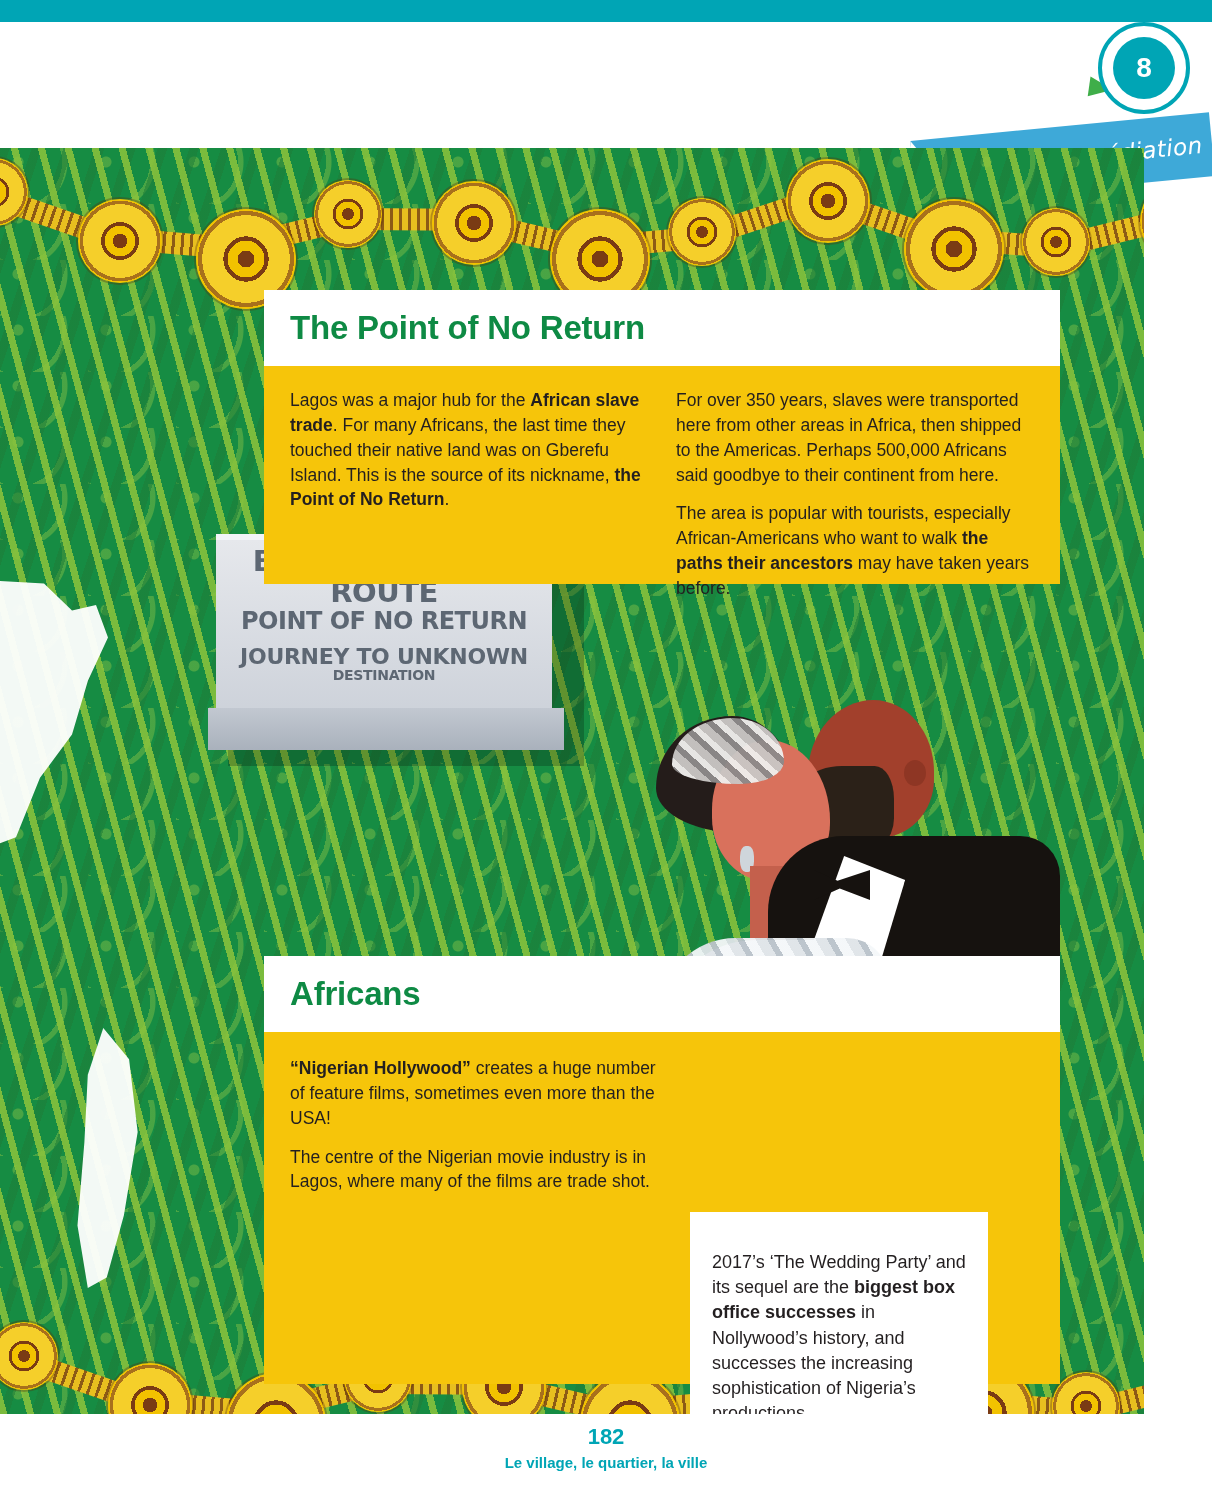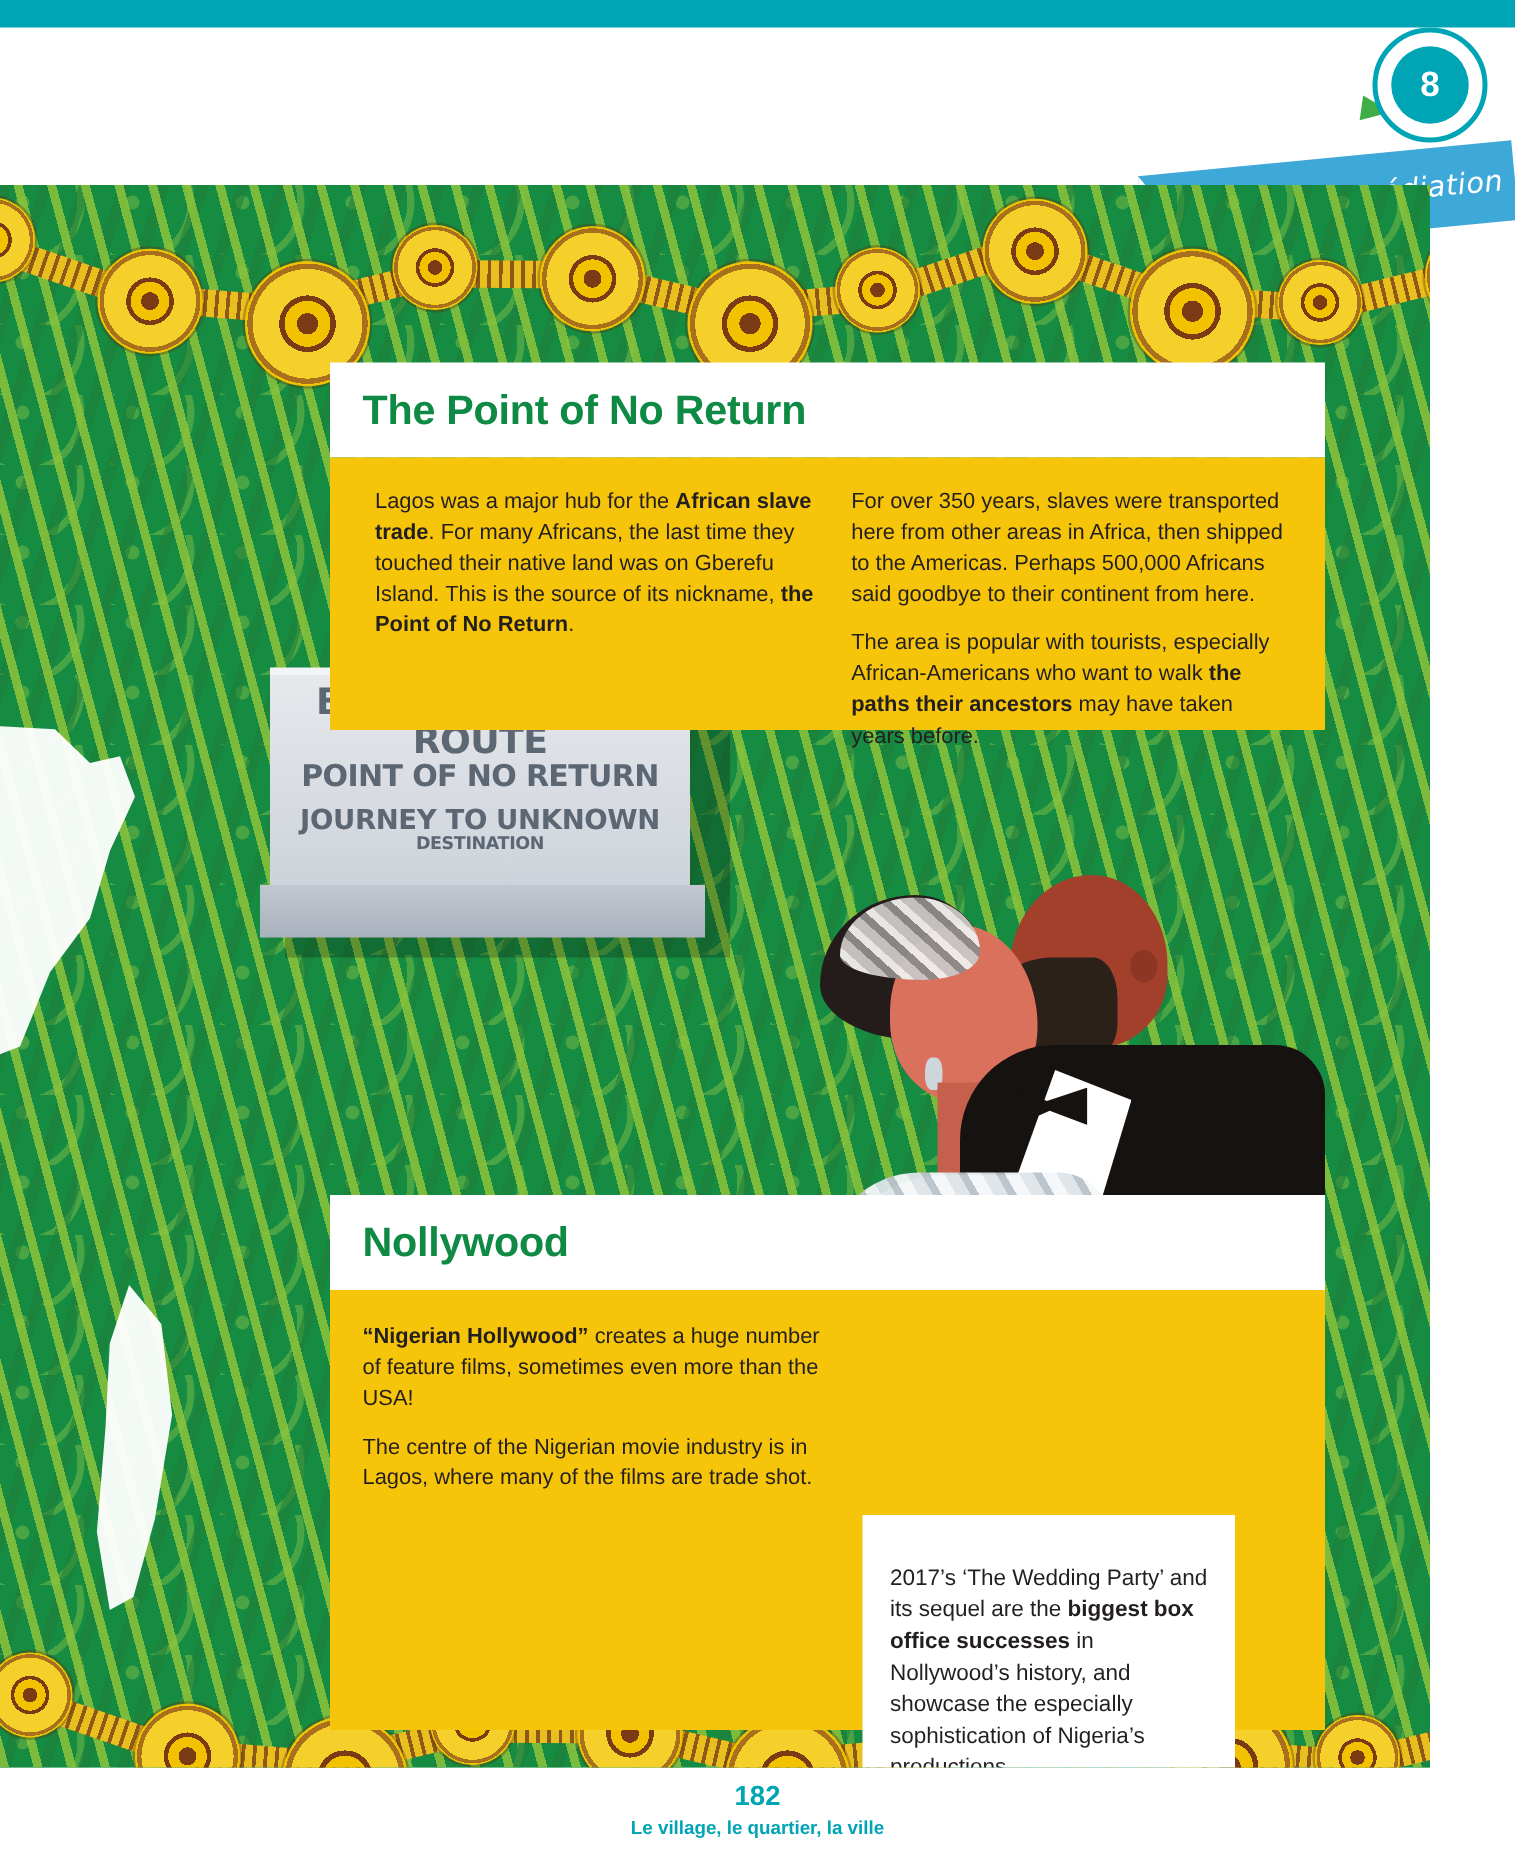--- a/index.html
+++ b/index.html
@@ -169,21 +169,21 @@
   .yellow-block {
     position: absolute;
     background: #f6c50a;
     box-sizing: border-box;
     color: #231f20;
     font-size: 17.5px;
     line-height: 1.42;
   }
   #blk-point {
     left: 264px; top: 218px; width: 796px; height: 218px;
-    padding: 22px 26px 18px 36px;
+    padding: 22px 26px 18px 26px;
   }
   #blk-nolly {
     left: 264px; top: 884px; width: 796px; height: 352px;
     padding: 24px 26px 20px 26px;
   }
   .cols2 {
     display: flex;
     gap: 28px;
   }
   .col { width: 372px; }
@@ -419,31 +419,31 @@
           <p><span>Lagos was a major hub for the </span><b>African slave trade</b><span>. For many Africans, the last time they touched their native land was on Gberefu Island. This is the source of its nickname, </span><b>the Point of No Return</b><span>.</span></p>
         </div>
       <div class="col" id="pnr-right">
           <p><span>For over 350 years, slaves were transported here from other areas in Africa, then shipped to the Americas. Perhaps 500,000 Africans said goodbye to their continent from here.</span></p>
           <p><span>The area is popular with tourists, especially African-Americans who want to walk </span><b>the paths their ancestors</b><span> may have taken years before.</span></p>
         </div>
     </div>
   </div>
 
   <div class="section-header" id="hdr-nolly">
-    <h2>Nollywood</h2>
+    <h2>Africans</h2>
   </div>
 
   <div class="yellow-block" id="blk-nolly">
     <div class="col" id="nolly-left">
         <p><b>“Nigerian Hollywood”</b><span> creates a huge number of feature films, sometimes even more than the USA!</span></p>
         <p><span>The centre of the Nigerian movie industry is in Lagos, where many of the films are trade shot.</span></p>
       </div>
   </div>
 
   <div class="white-box" id="callout-box">
-      <p><span>2017’s ‘The Wedding Party’ and its sequel are the </span><b>biggest box office successes</b><span> in Nollywood’s history, and showcase the especially sophistication of Nigeria’s productions.</span></p>
+      <p><span>2017’s ‘The Wedding Party’ and its sequel are the </span><b>biggest box office successes</b><span> in Nollywood’s history, and successes the increasing sophistication of Nigeria’s productions.</span></p>
     </div>
 </div>
 
 <div class="footer">
   <div class="page-no">182</div>
   <div class="footer-caption">Le village, le quartier, la ville</div>
 </div>
 
 </body></html>

